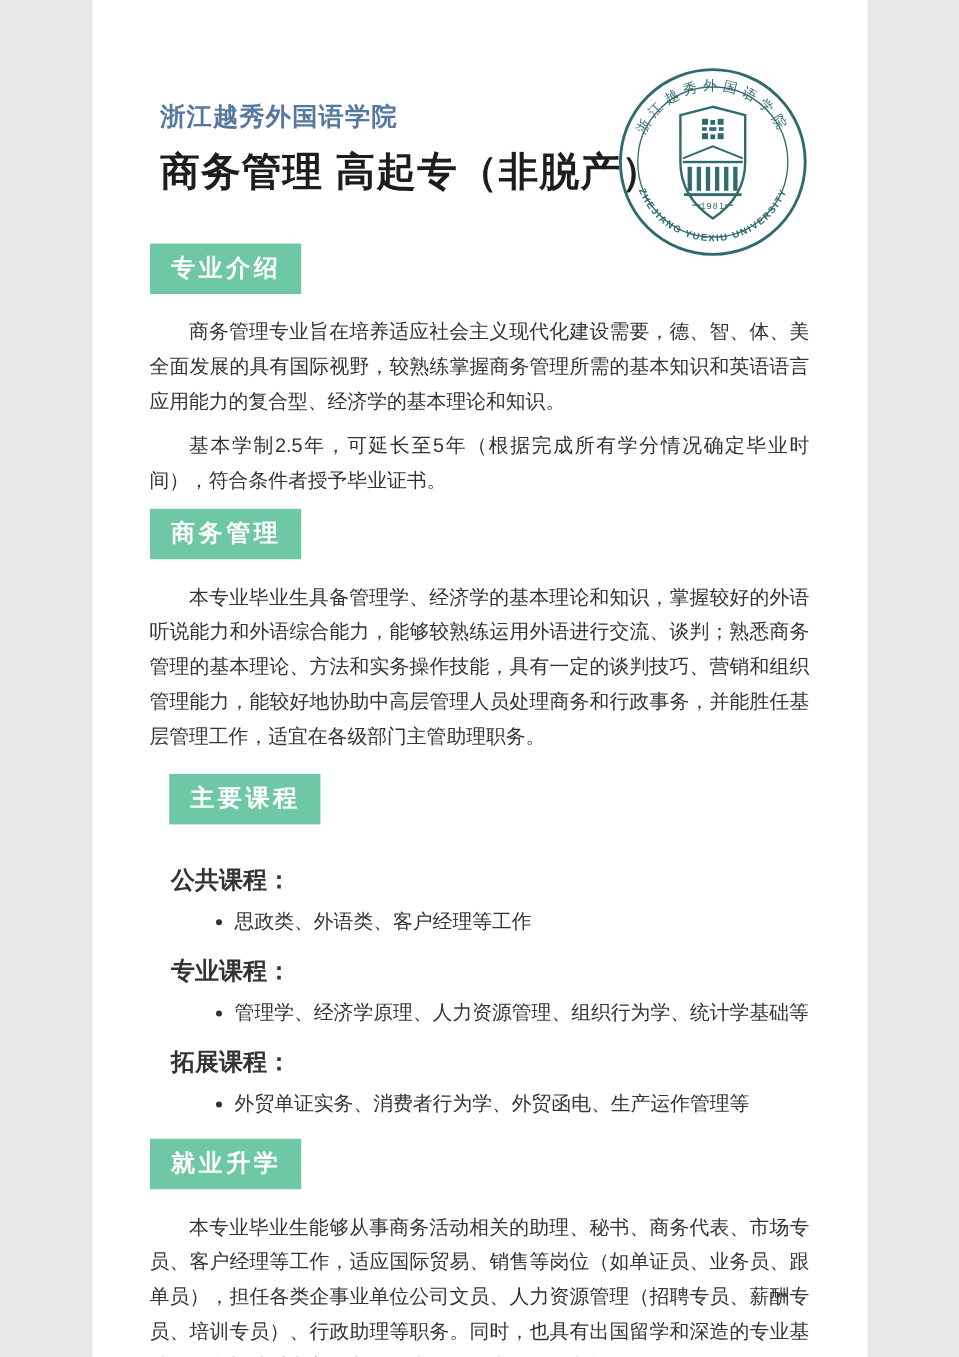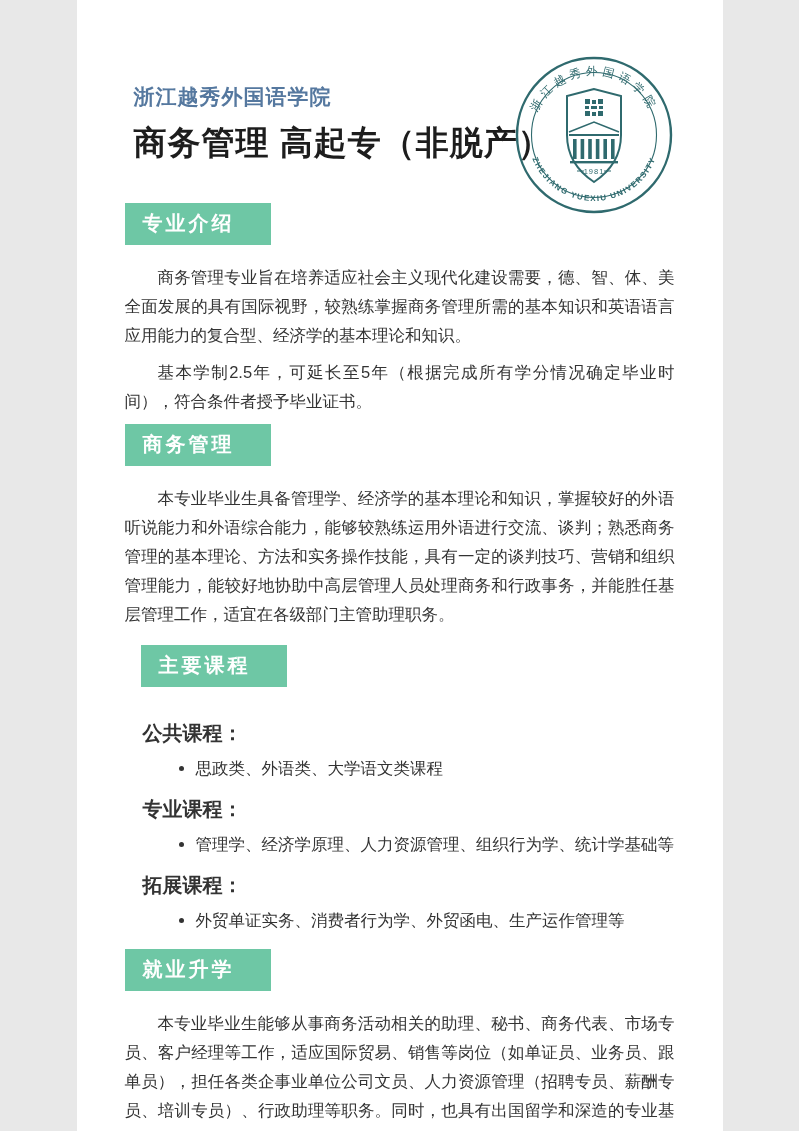--- a/index.html
+++ b/index.html
@@ -29,21 +29,21 @@
   .seal .stroke{stroke:var(--logo-teal,#2f6a6e);fill:none;}
   .seal .fillshape{fill:var(--logo-teal,#2f6a6e);stroke:none;}
 
   
   .content{position:absolute;left:48px;right:48px;top:203px;}
   .sec-heading{
     display:inline-block;
     background:var(--accent-green,#6ec7a5);
     color:#ffffff;
     font-size:20px;font-weight:700;letter-spacing:3px;
-    padding:7px 36px 8px 18px;
+    padding:7px 16px 8px 18px;
     margin:0 0 18px 0;
   }
   section p{
     font-size:16.5px;line-height:29px;
     text-align:justify;text-indent:2em;
     margin:0 0 8px 0;
   }
   .section-courses{margin-top:16px;margin-left:16px;}
   .section-career{margin-top:16px;}
   .course-group{margin-top:15px;}
@@ -127,21 +127,21 @@
       <div class="sec-heading">商务管理</div>
       <p>本专业毕业生具备管理学、经济学的基本理论和知识，掌握较好的外语听说能力和外语综合能力，能够较熟练运用外语进行交流、谈判；熟悉商务管理的基本理论、方法和实务操作技能，具有一定的谈判技巧、营销和组织管理能力，能较好地协助中高层管理人员处理商务和行政事务，并能胜任基层管理工作，适宜在各级部门主管助理职务。</p>
     </section>
 
     <section class="section-courses">
       <div class="sec-heading">主要课程</div>
 
       <div class="course-group">
         <div class="group-label">公共课程：</div>
         <ul class="course-list">
-          <li>思政类、外语类、大学语文类课程</li>
+          <li>思政类、外语类、客户经理等工作</li>
         </ul>
       </div>
 
       <div class="course-group">
         <div class="group-label">专业课程：</div>
         <ul class="course-list">
           <li>管理学、经济学原理、人力资源管理、组织行为学、统计学基础等</li>
         </ul>
       </div>
 

